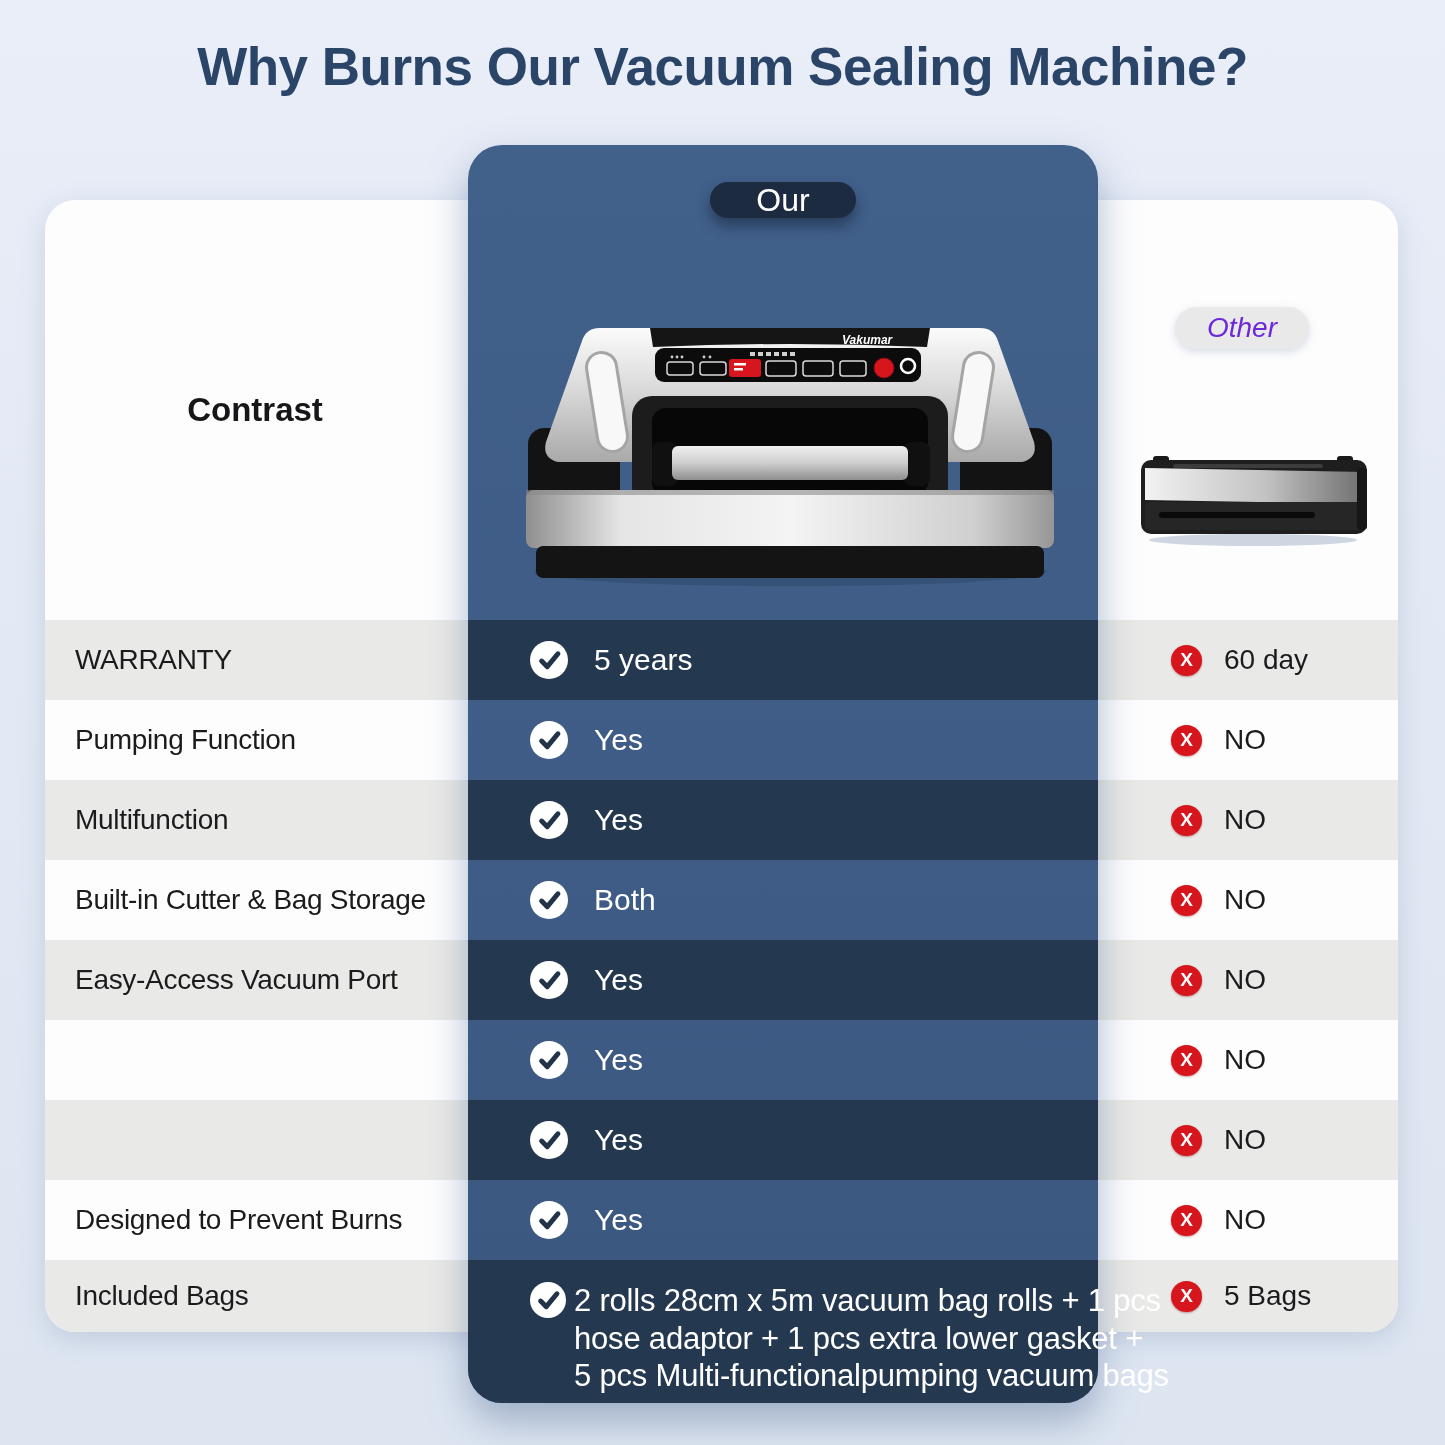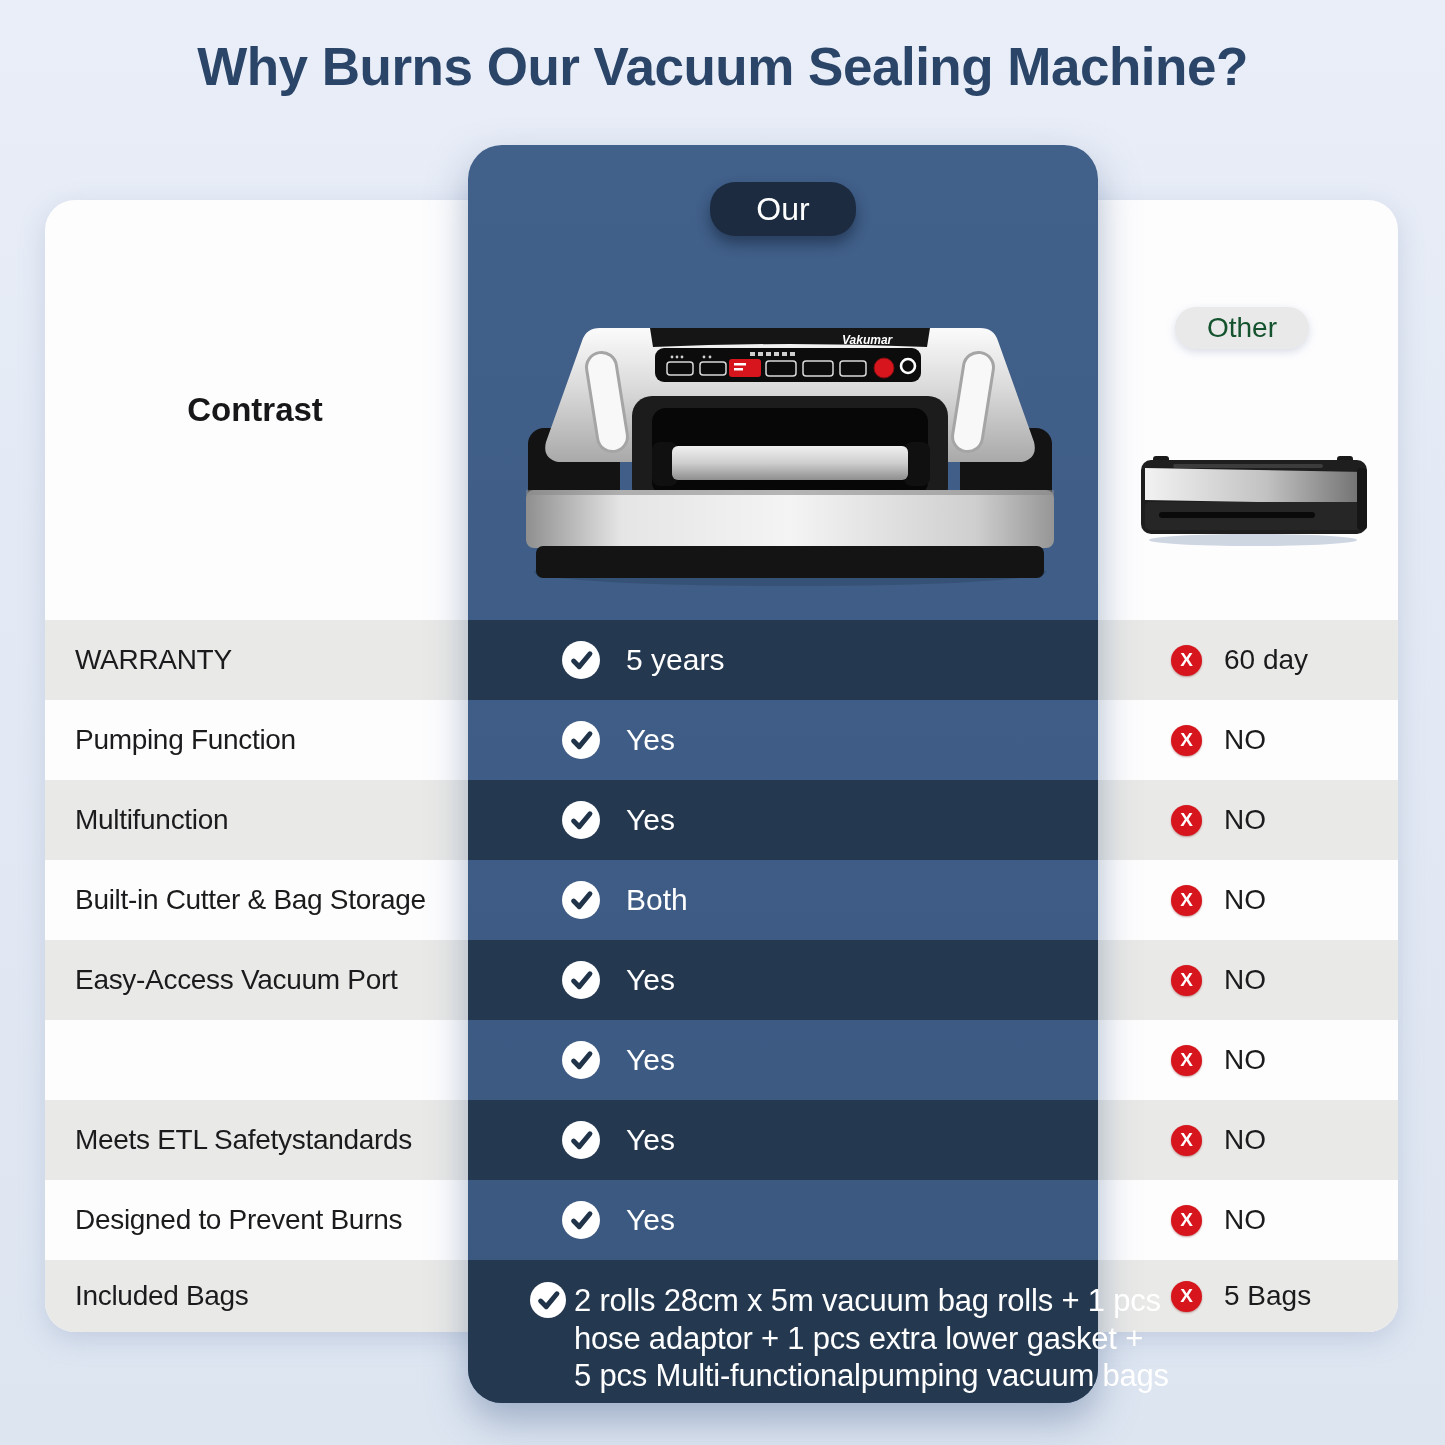--- a/index.html
+++ b/index.html
@@ -31,37 +31,37 @@
          color:#fff;font-weight:700;font-size:19px;box-shadow:0 1px 2px rgba(120,20,20,.4);}
   
   .panel{position:absolute;left:468px;top:145px;width:630px;height:1258px;border-radius:34px;
          background:linear-gradient(180deg,#41608a 0%,#3e5c85 55%,#3a577f 100%);
          box-shadow:0 18px 38px rgba(95,120,158,.5);z-index:2;}
   .prow{position:absolute;left:0;width:100%;height:80px;}
   .prow.dark{background:#243850;}
   .p0{top:475px}.p1{top:555px}.p2{top:635px}.p3{top:715px}.p4{top:795px}
   .p5{top:875px}.p6{top:955px}.p7{top:1035px}
   .p8{top:1115px;height:143px;border-radius:0 0 34px 34px;}
-  .pval{display:flex;align-items:center;gap:26px;height:100%;padding-left:94px;
+  .pval{display:flex;align-items:center;gap:26px;height:100%;padding-left:62px;
         font-size:30px;color:#ffffff;}
   .check{flex:0 0 auto;width:38px;height:38px;border-radius:50%;background:#ffffff;
          display:flex;align-items:center;justify-content:center;}
   .check svg{width:27px;height:27px;}
   .check.small{width:36px;height:36px;}
   .bags-icon{position:absolute;left:62px;top:22px;}
   .bags-text{position:absolute;left:106px;right:6px;top:22px;text-align:center;
              font-size:31px;line-height:37.5px;color:#ffffff;letter-spacing:-0.2px;}
   .bagline{white-space:nowrap;}
   
-  .pill-our{position:absolute;left:242px;top:37px;width:146px;height:54px;border-radius:25px;
+  .pill-our{position:absolute;left:242px;top:37px;width:146px;height:36px;border-radius:25px;
             background:#1c2b40;display:flex;align-items:center;justify-content:center;
             color:#fff;font-size:32px;box-shadow:0 8px 14px rgba(12,22,40,.45);}
   .pill-other{position:absolute;left:1175px;top:307px;width:134px;height:42px;border-radius:21px;
               background:#e9e9ea;display:flex;align-items:center;justify-content:center;
-              color:#14532d;font-size:28px;z-index:3;box-shadow:0 3px 8px rgba(150,160,185,.35);}
+              color:#6d28d9;font-size:28px;z-index:3;box-shadow:0 3px 8px rgba(150,160,185,.35);font-style:italic;}
   .machine-our{position:absolute;left:500px;top:300px;width:580px;height:300px;z-index:3;}
   .machine-other{position:absolute;left:1133px;top:448px;width:244px;height:100px;z-index:3;}
 </style>
 </head>
 <body>
 
 <div class="stage">
 
   <div class="title">Why Burns Our Vacuum Sealing Machine?</div>
 
@@ -103,21 +103,20 @@
           <span>NO</span>
         </div>
     </div>
     <div class="srow r5">
       <div class="oth">
           <span class="cross">X</span>
           <span>NO</span>
         </div>
     </div>
     <div class="srow gray r6">
-      <div class="feat">Meets ETL Safetystandards</div>
       <div class="oth">
           <span class="cross">X</span>
           <span>NO</span>
         </div>
     </div>
     <div class="srow r7">
       <div class="feat">Designed to Prevent Burns</div>
       <div class="oth">
           <span class="cross">X</span>
           <span>NO</span>

